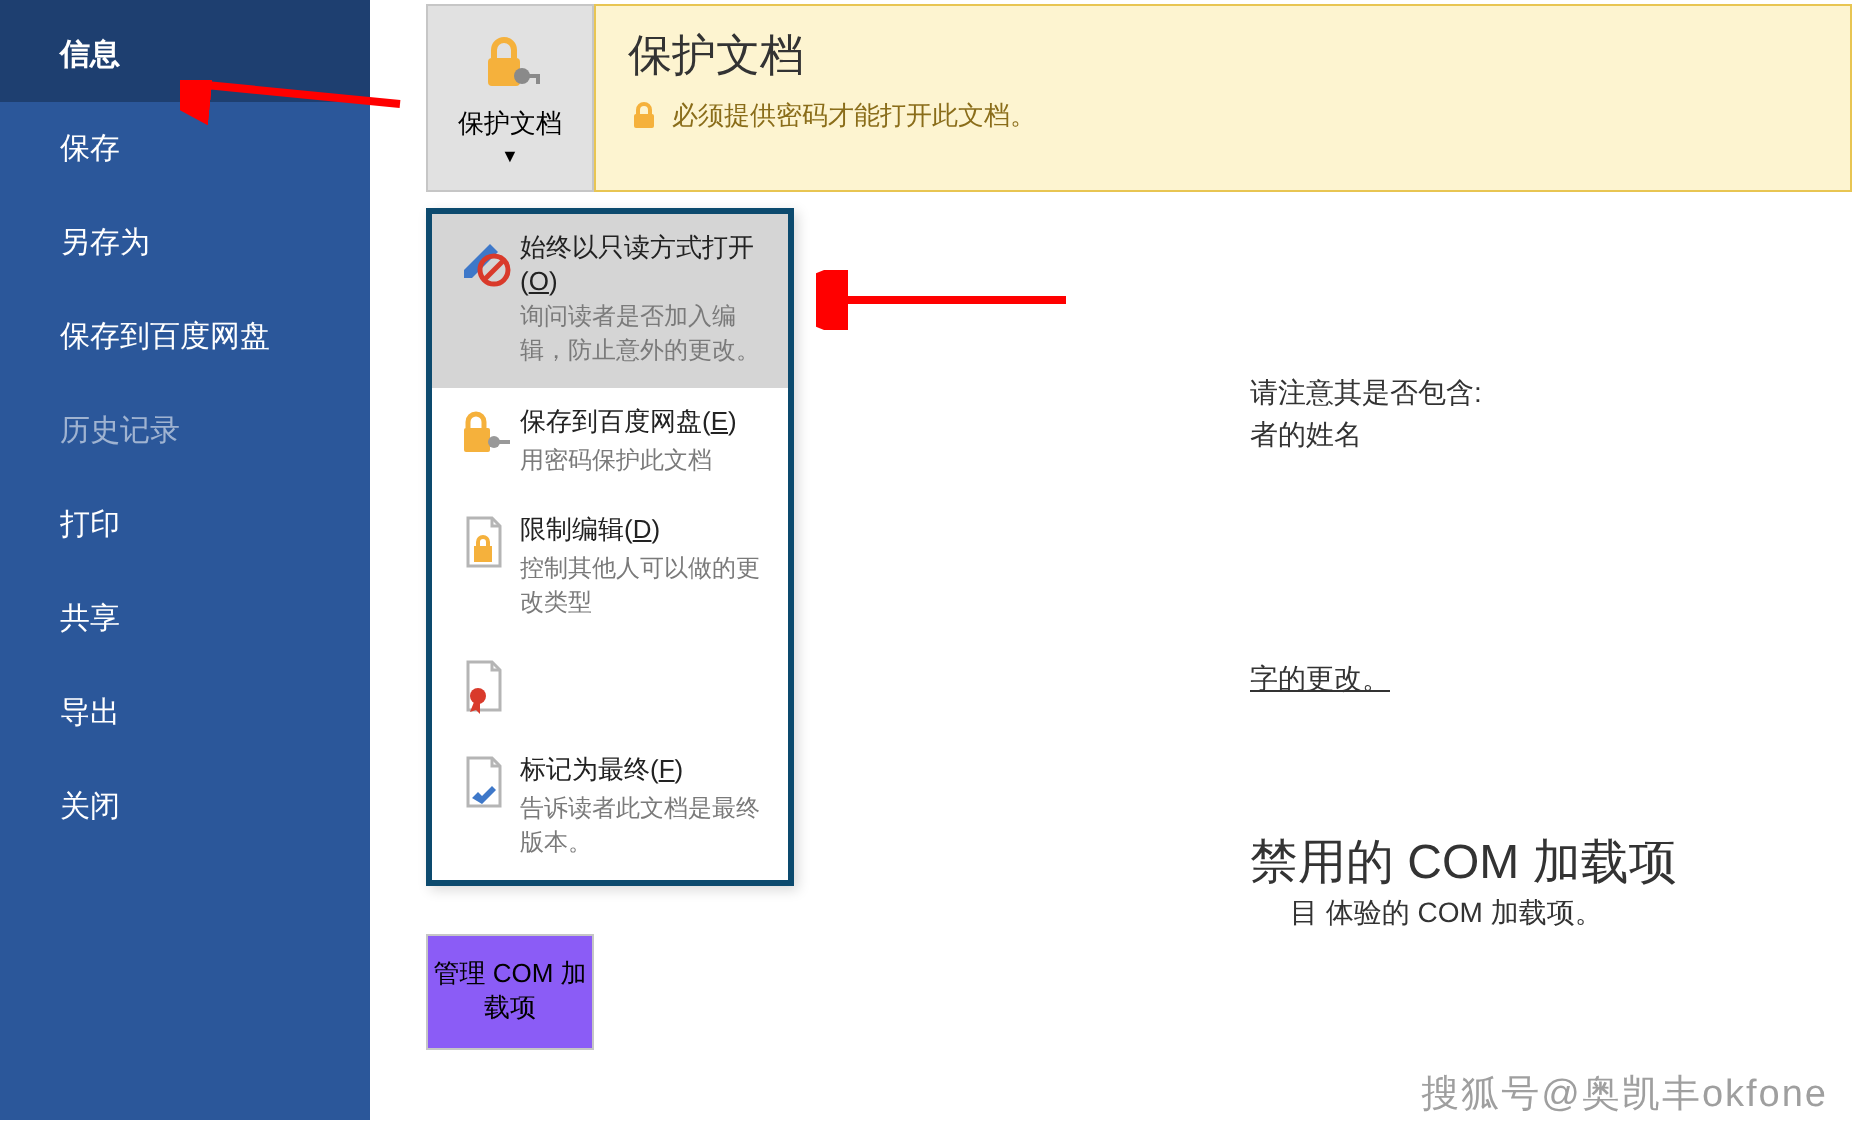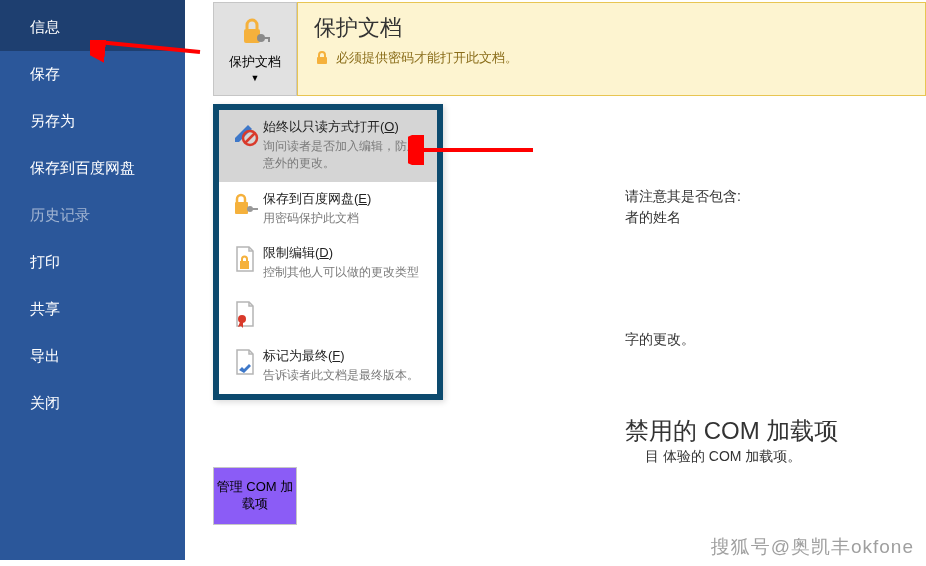--- a/index.html
+++ b/index.html
@@ -1,41 +1,41 @@
 <!DOCTYPE html>
 <html><head>
 <meta charset="utf-8">
 <style>
   * { box-sizing: border-box; margin: 0; padding: 0; }
   body { font-family: "Microsoft YaHei", "Segoe UI", sans-serif; font-size: 13px; background: #fff; width: 926px; height: 566px; overflow: hidden; position: relative; }
   .container { display: flex; height: 560px; }
   .sidebar { width: 185px; background: #2b579a; color: #fff; padding-top: 0; border-top: 4px solid #1e3f70; }
   .side-item { padding: 14px 30px; font-size: 15px; cursor: pointer; }
-  .side-item.selected { background: #1e3f70; }
+  .side-item.selected { background: #1e3f70; font-weight: bold; }
   .side-item.disabled { opacity: 0.55; }
   .main { flex: 1; background: #fff; position: relative; padding-left: 28px; }
   .protect-panel { display: flex; margin-top: 2px; }
   .big-btn { width: 84px; height: 94px; background: #e1e1e1; border: 1px solid #c6c6c6; display: flex; flex-direction: column; align-items: center; justify-content: center; cursor: pointer; }
   .big-btn-label { font-size: 13px; margin-top: 4px; }
   .chevron { font-size: 9px; margin-top: 2px; }
   .yellow-bar { flex: 1; background: #fdf4d0; border: 1px solid #e8c552; margin-left: 0; padding: 10px 16px; }
   .yellow-title { font-size: 22px; color: #333; }
   .yellow-msg { display: flex; align-items: center; margin-top: 6px; color: #8a6d1a; font-size: 13px; }
-  .menu { position: absolute; top: 104px; left: 28px; width: 230px; background: #fff; border: 6px solid #0c4a6e; box-shadow: 2px 2px 6px rgba(0,0,0,0.15); z-index: 10; }
+  .menu { position: absolute; top: 104px; left: 28px; width: 184px; background: #fff; border: 3px solid #0c4a6e; box-shadow: 2px 2px 6px rgba(0,0,0,0.15); z-index: 10; }
   .menu-item { display: flex; padding: 8px 8px 10px 8px; cursor: pointer; }
   .menu-item.hover { background: #d5d5d5; }
   .menu-icon { width: 36px; display: flex; align-items: flex-start; justify-content: center; flex-shrink: 0; }
   .menu-text { flex: 1; }
   .menu-title { font-size: 13px; color: #222; font-weight: 500; }
   .menu-title u { text-decoration: underline; }
   .menu-desc { font-size: 12px; color: #7a7a7a; margin-top: 2px; line-height: 1.4; }
   .bg-text { position: absolute; color: #333; font-size: 14px; }
   .bg1 { top: 188px; left: 440px; }
   .bg2 { top: 209px; left: 440px; }
-  .bg3 { top: 331px; left: 440px; }
+  .bg3 { top: 331px; left: 440px; text-decoration: underline; }
   .bg-h { position: absolute; top: 415px; left: 440px; font-size: 24px; color: #333; }
   .bg4 { top: 448px; left: 460px; }
   .com-btn { position: absolute; top: 467px; left: 28px; width: 84px; height: 58px; background: #8b5cf6; border: 1px solid #c6c6c6; display: flex; align-items: center; justify-content: center; text-align: center; font-size: 13px; line-height: 1.3; cursor: pointer; }
   .arrow1 { position: absolute; top: 40px; left: 90px; z-index: 20; }
   .arrow2 { position: absolute; top: 135px; left: 408px; z-index: 20; }
   .watermark { position: absolute; bottom: 6px; right: 12px; font-size: 19px; color: rgba(80,80,80,0.55); font-family: "SimHei", sans-serif; letter-spacing: 1px; }
 </style>
 </head>
 <body>
 

